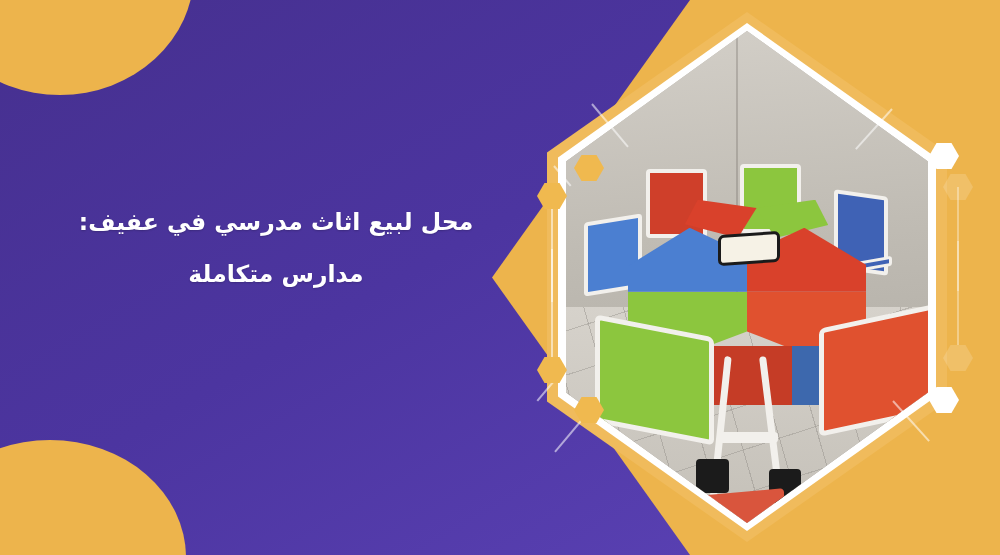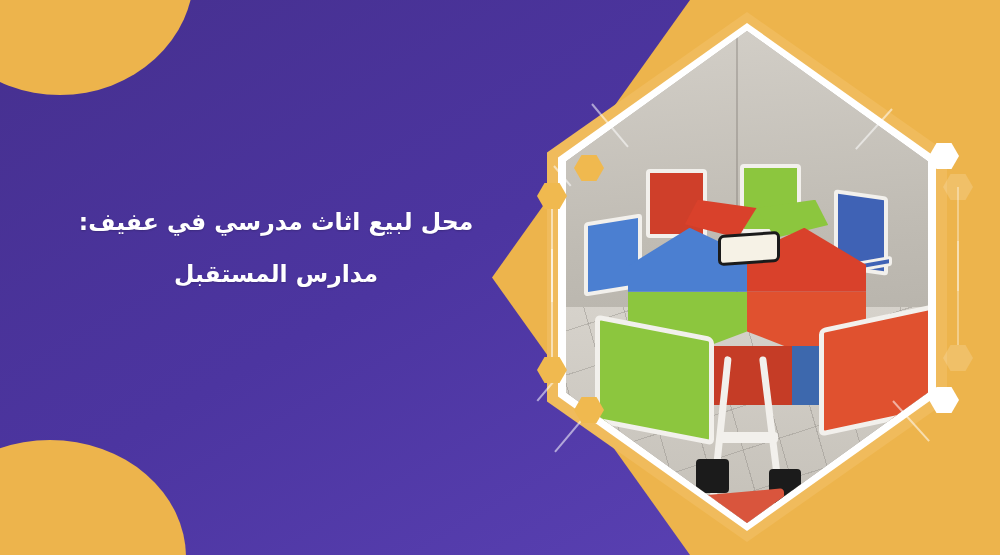--- a/index.html
+++ b/index.html
@@ -279,16 +279,16 @@
 
   <div class="deco" style="left:929px;top:345px;">
     <div class="conn soft cR3"></div>
     <div class="conn cR4"></div>
     <div class="hexdot soft dR3"></div>
     <div class="hexdot w dR4"></div>
   </div>
 
   <div class="headline">
     <div>محل لبيع اثاث مدرسي في عفيف:</div>
-    <div>مدارس المستقبل</div>
+    <div>مدارس متكاملة</div>
   </div>
 
 </div>
 
 </body></html>

